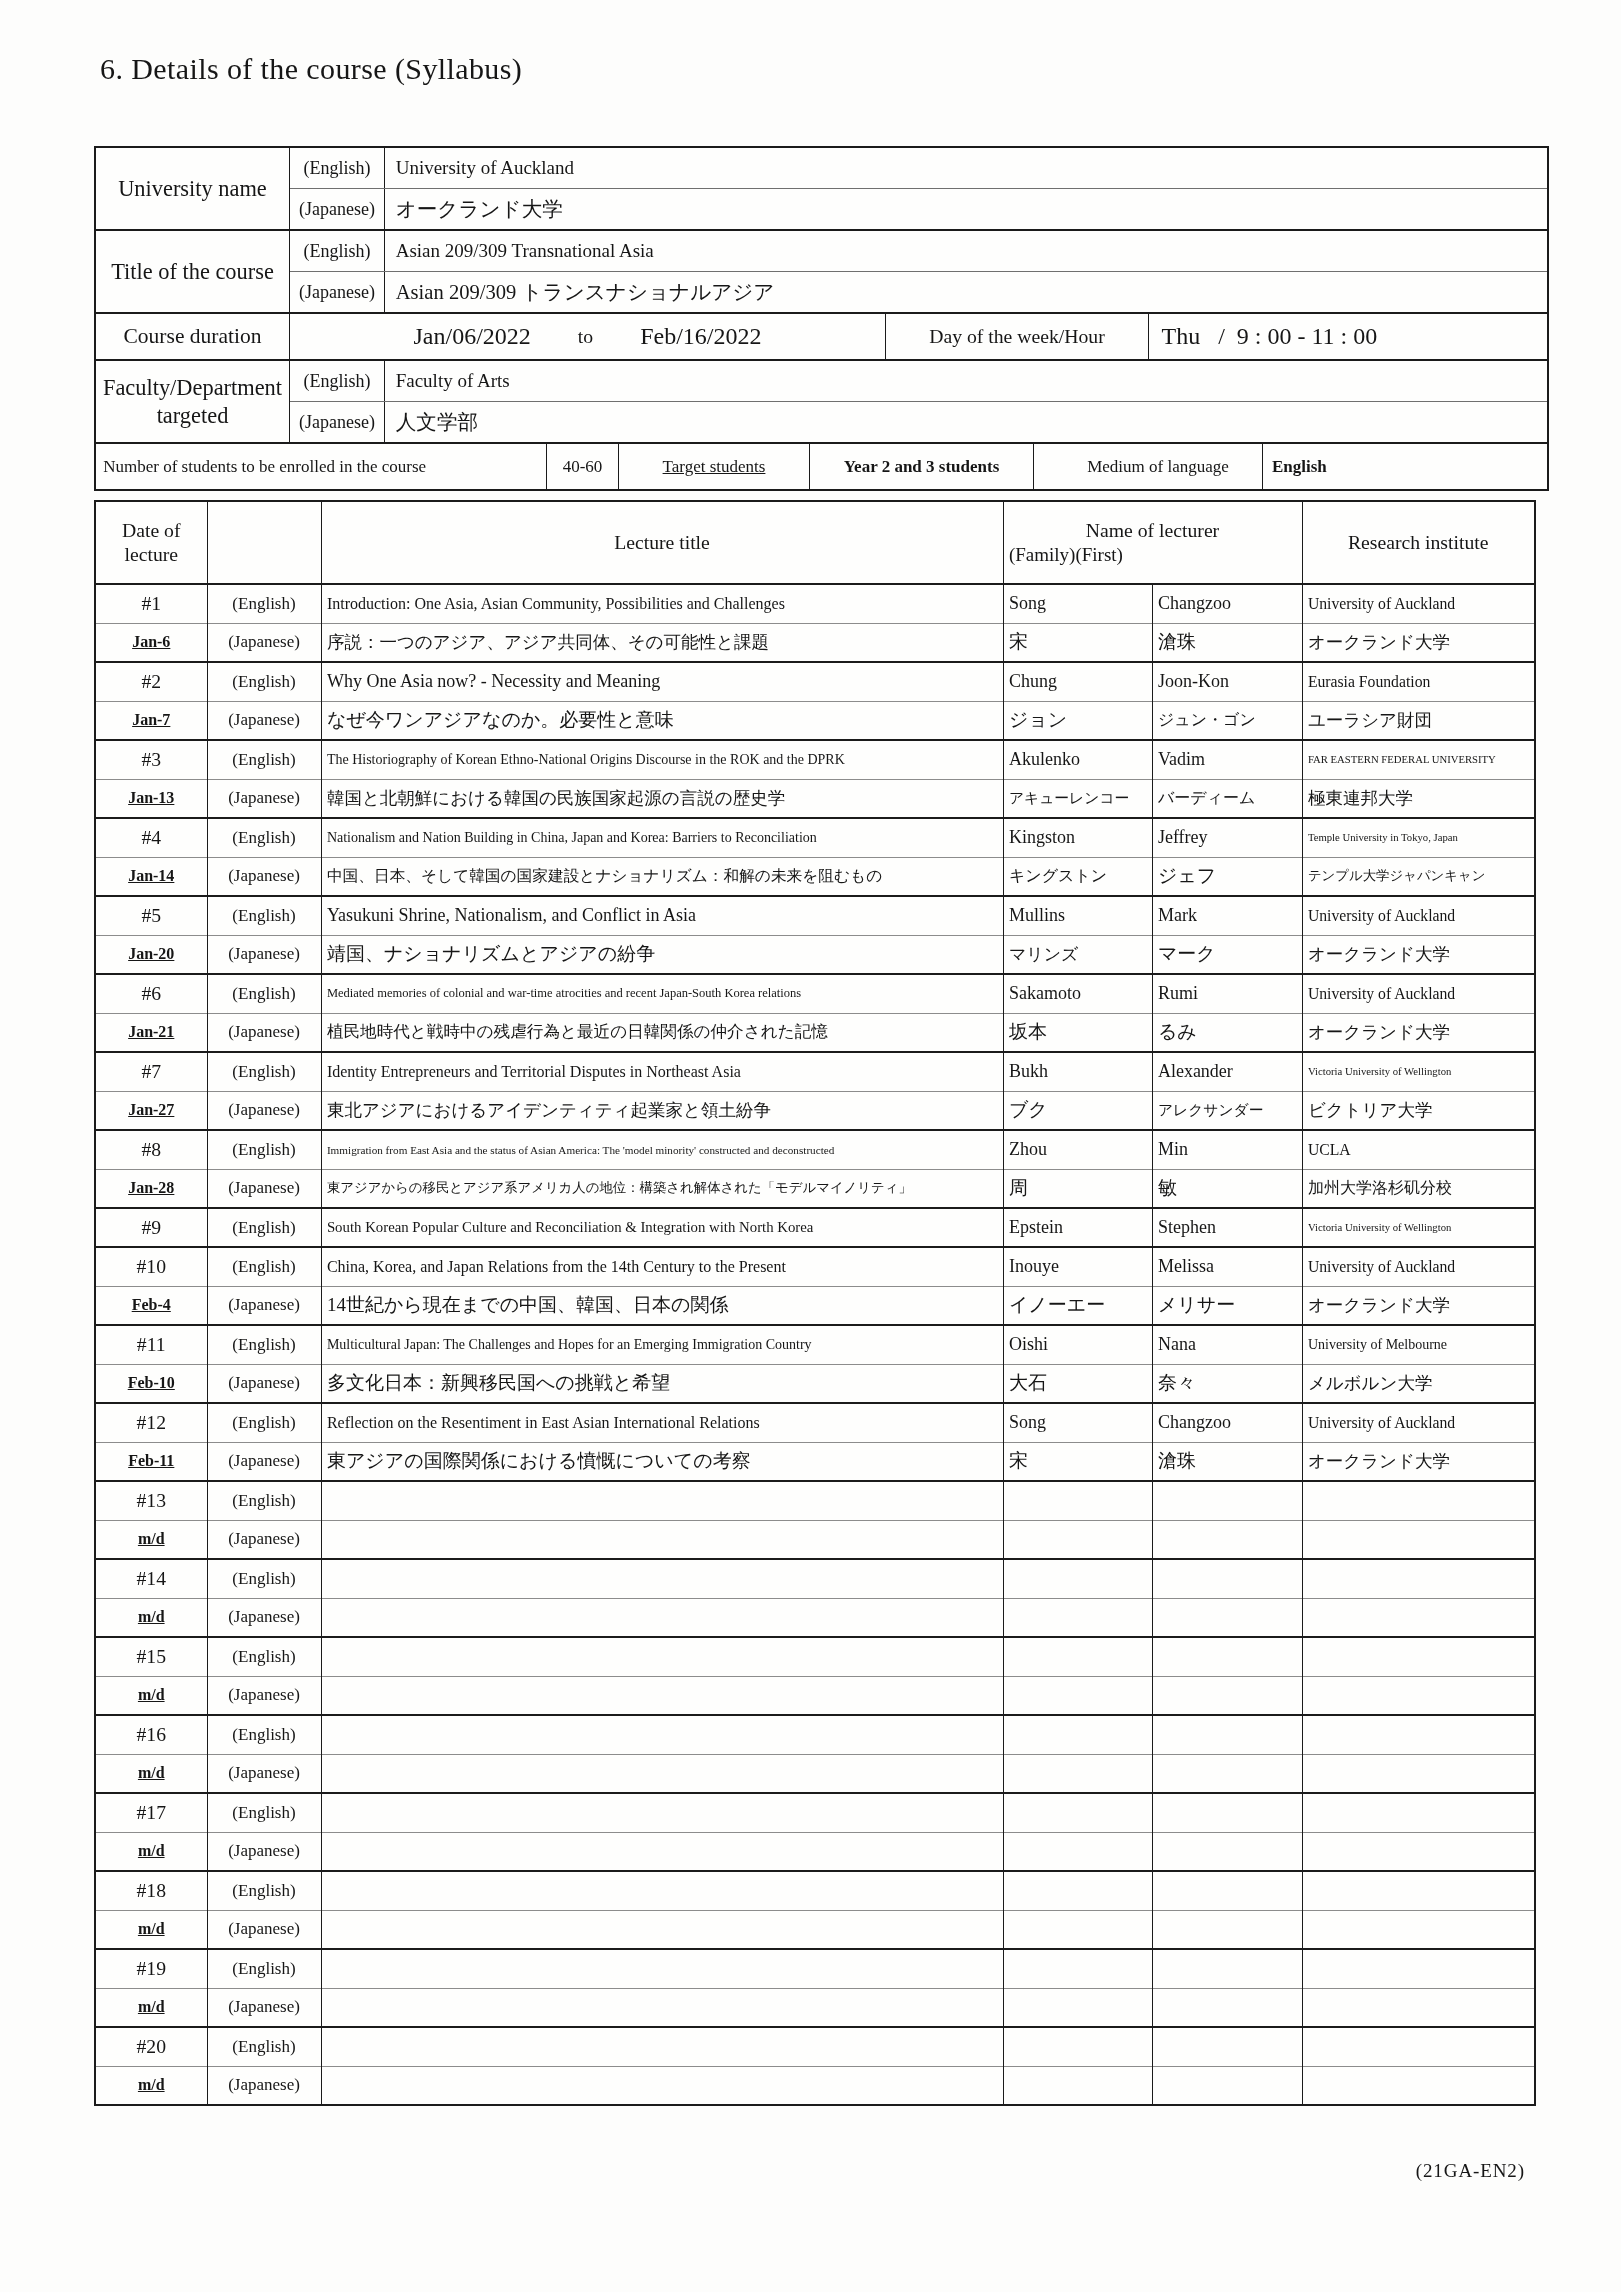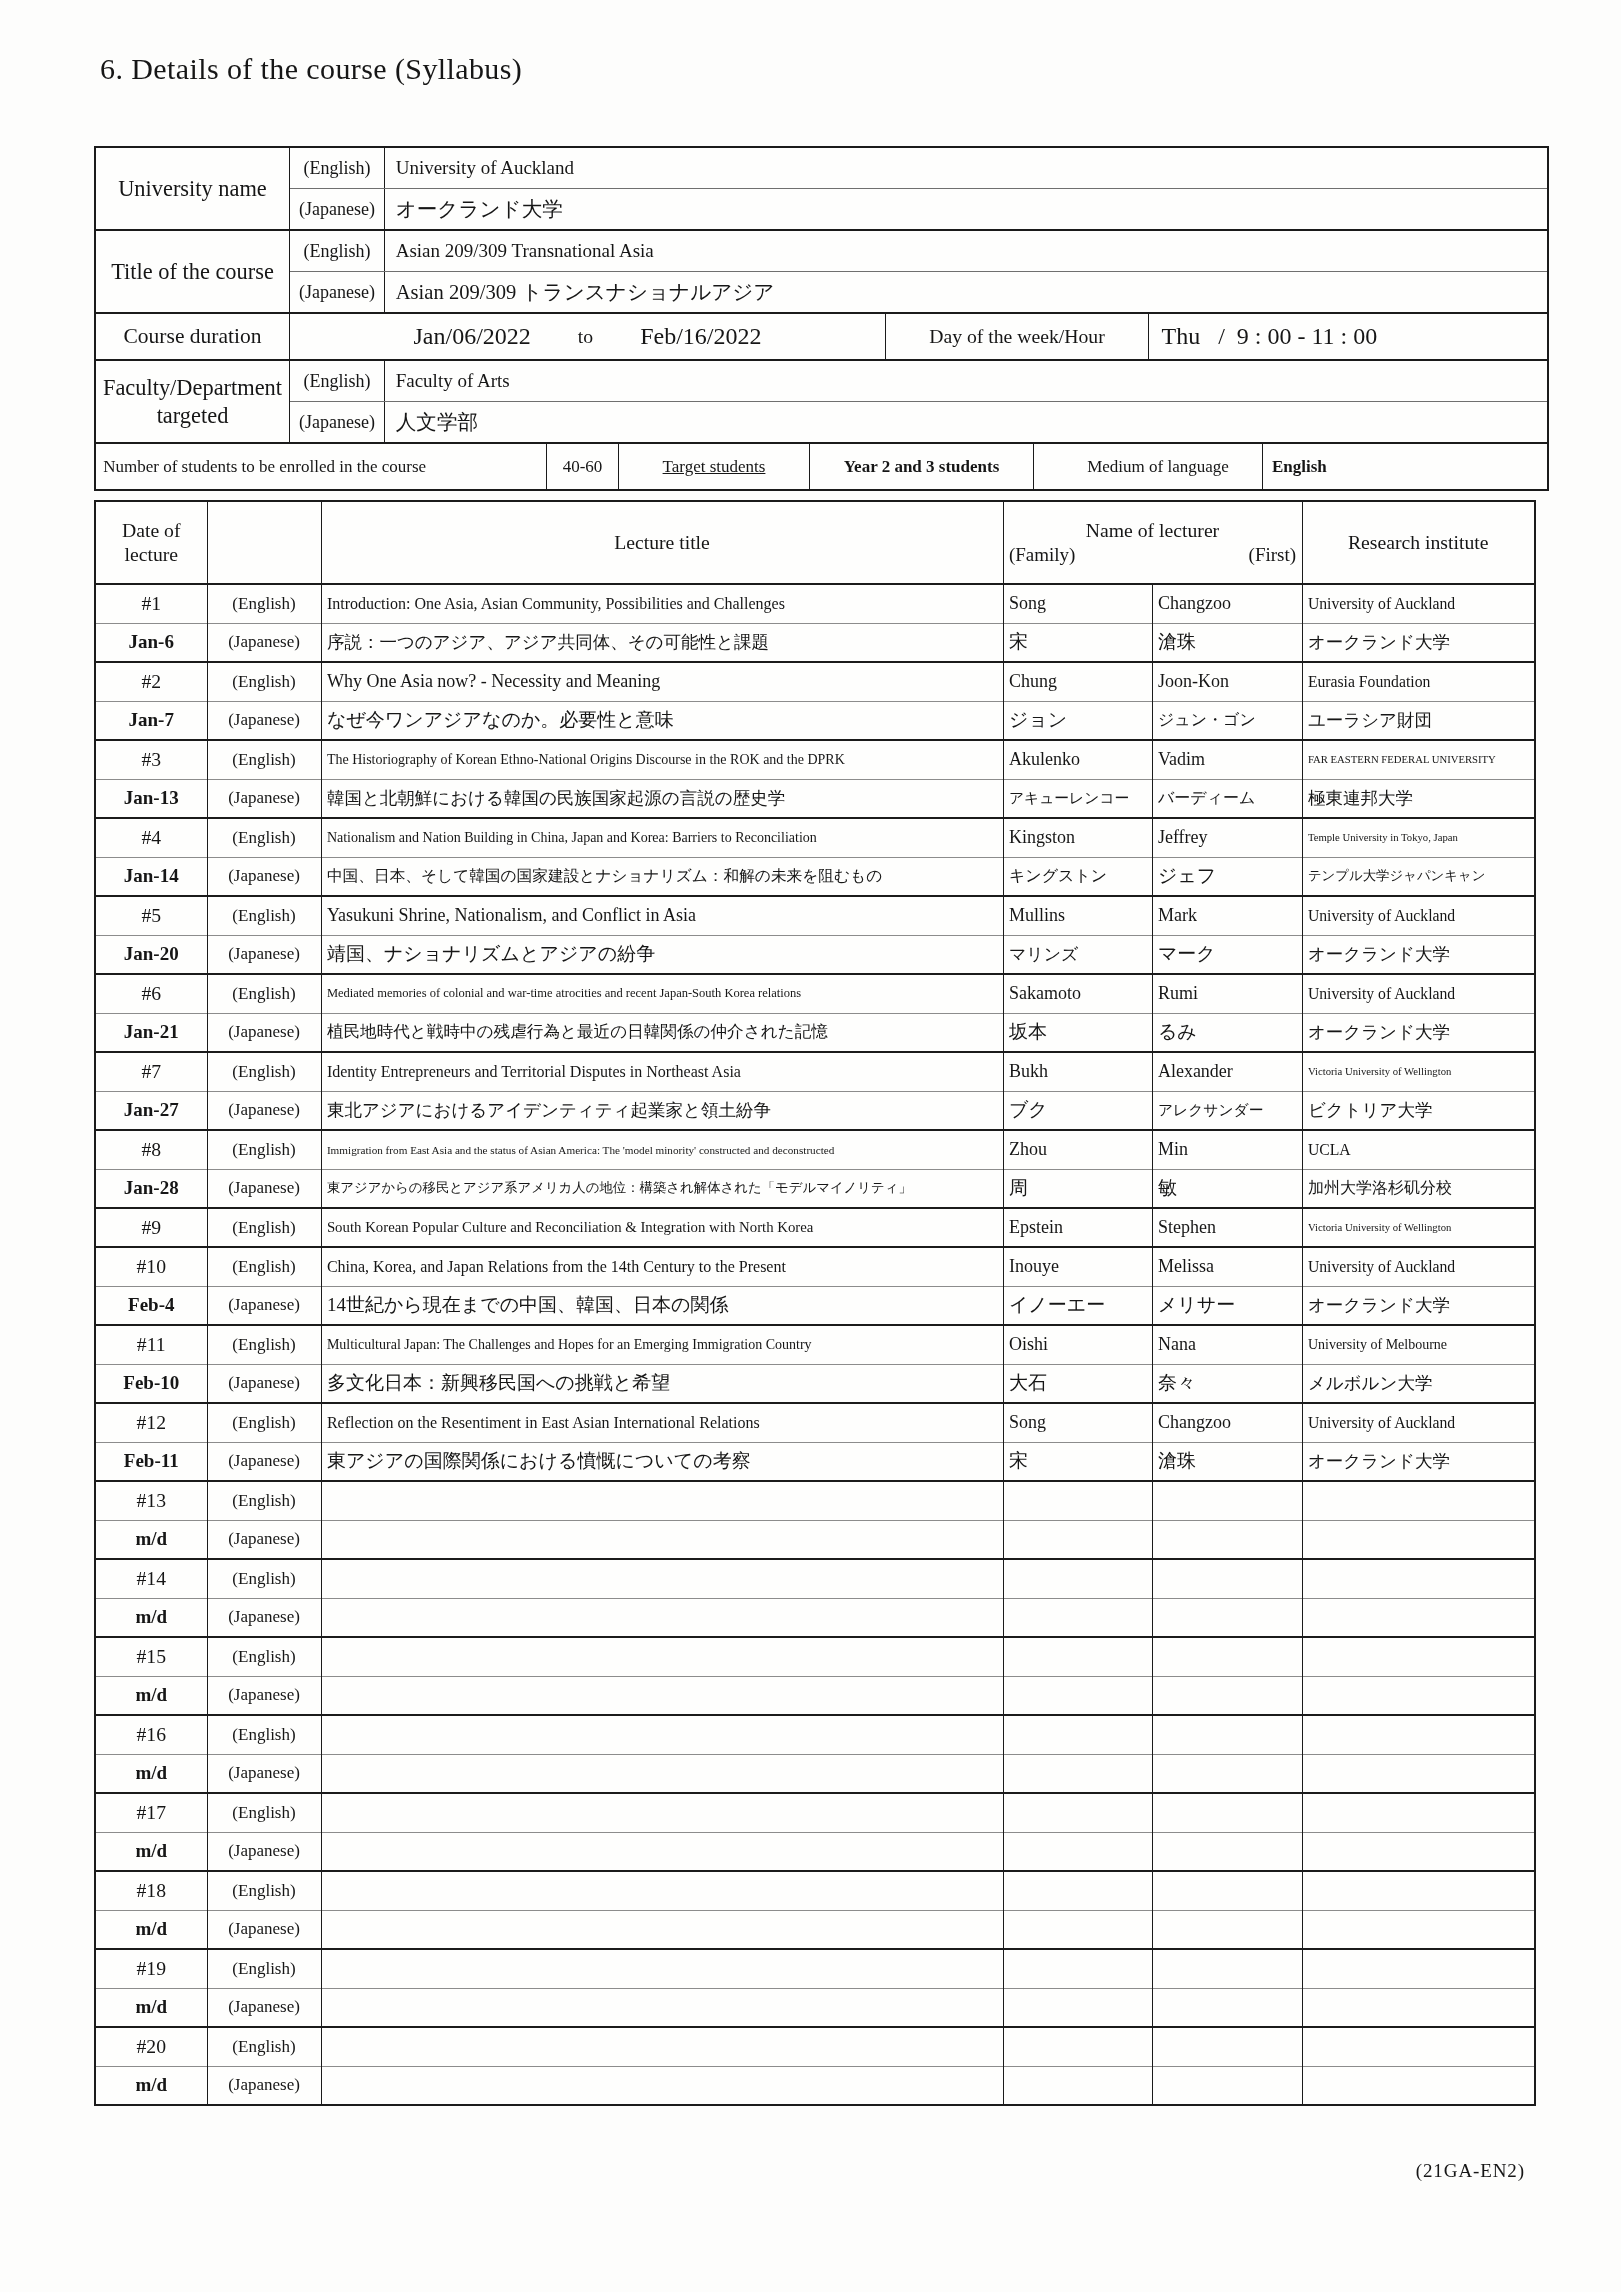--- a/index.html
+++ b/index.html
@@ -64,27 +64,27 @@
     border:2.7px solid #1b1b1b;
   }
   table.sched td,table.sched th{
     border-left:1.8px solid #1b1b1b;
     padding:0 5.4px;overflow:hidden;box-sizing:border-box;
     font-weight:normal;
   }
   table.sched thead tr{height:83px;}
   table.sched thead th{border-bottom:2.2px solid #1b1b1b;font-size:19.7px;}
   .h-date{line-height:1.2;}
-  .h-name .sub{display:flex;justify-content:space-between;font-size:19px;margin-top:1.8px;}
+  .h-name .sub{display:flex;justify-content:flex-start;font-size:19px;margin-top:1.8px;}
   tbody tr{height:39px;}
   tbody tr.grp td{border-top:2.2px solid #1b1b1b;}
   tbody tr.subr td{border-top:0.9px solid #8c8c8c;}
   tbody tr:first-child td{border-top:none;}
   td.c-date{text-align:center;font-size:19.7px;}
-  td.c-date.dt{font-size:19px;font-weight:bold;}
+  td.c-date.dt{font-size:16px;font-weight:bold;text-decoration:underline;}
   td.c-lang{text-align:center;font-size:17px;white-space:nowrap;}
   td.c-title{text-align:left;padding-left:8px;}
   td.c-name{text-align:left;padding-left:8px;font-size:18px;}
   td.c-inst{text-align:left;padding-left:6.3px;line-height:1.1;}
   td.jp{font-family:"Liberation Serif","DejaVu Serif",serif;}
 
   .form-code{
     position:absolute;top:2160px;right:97px;
     font-size:19px;letter-spacing:0.9px;
   }

